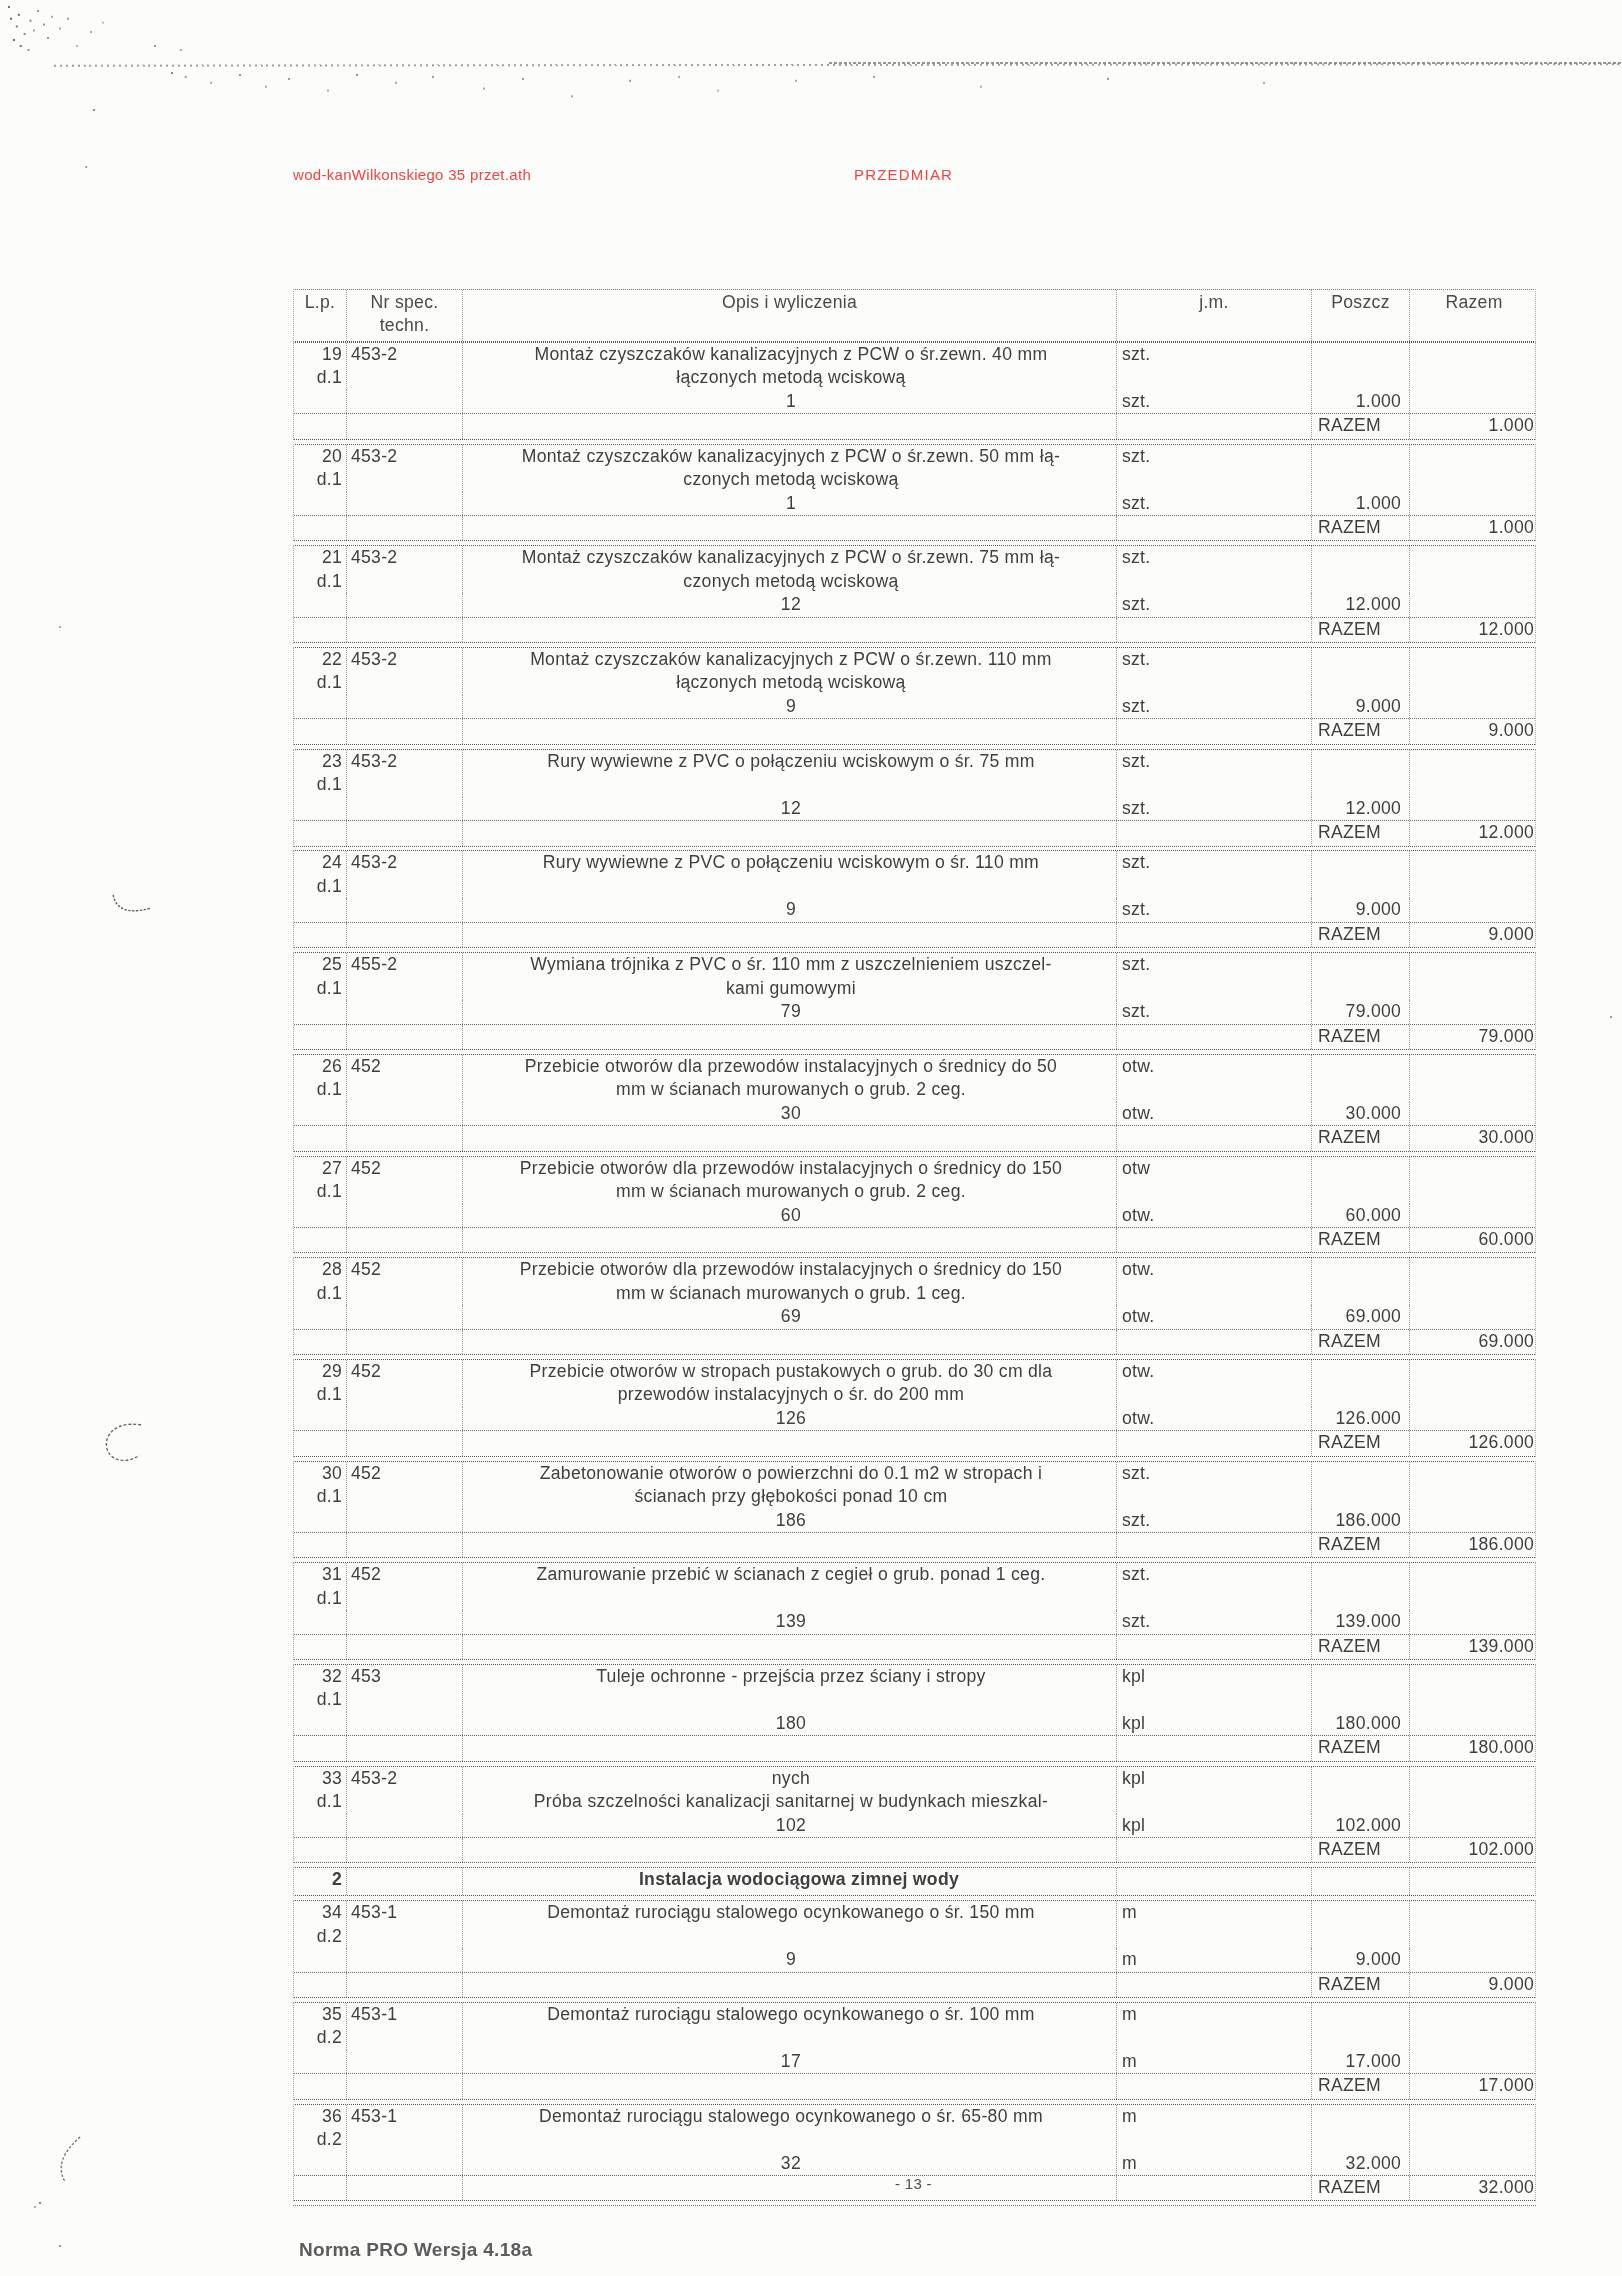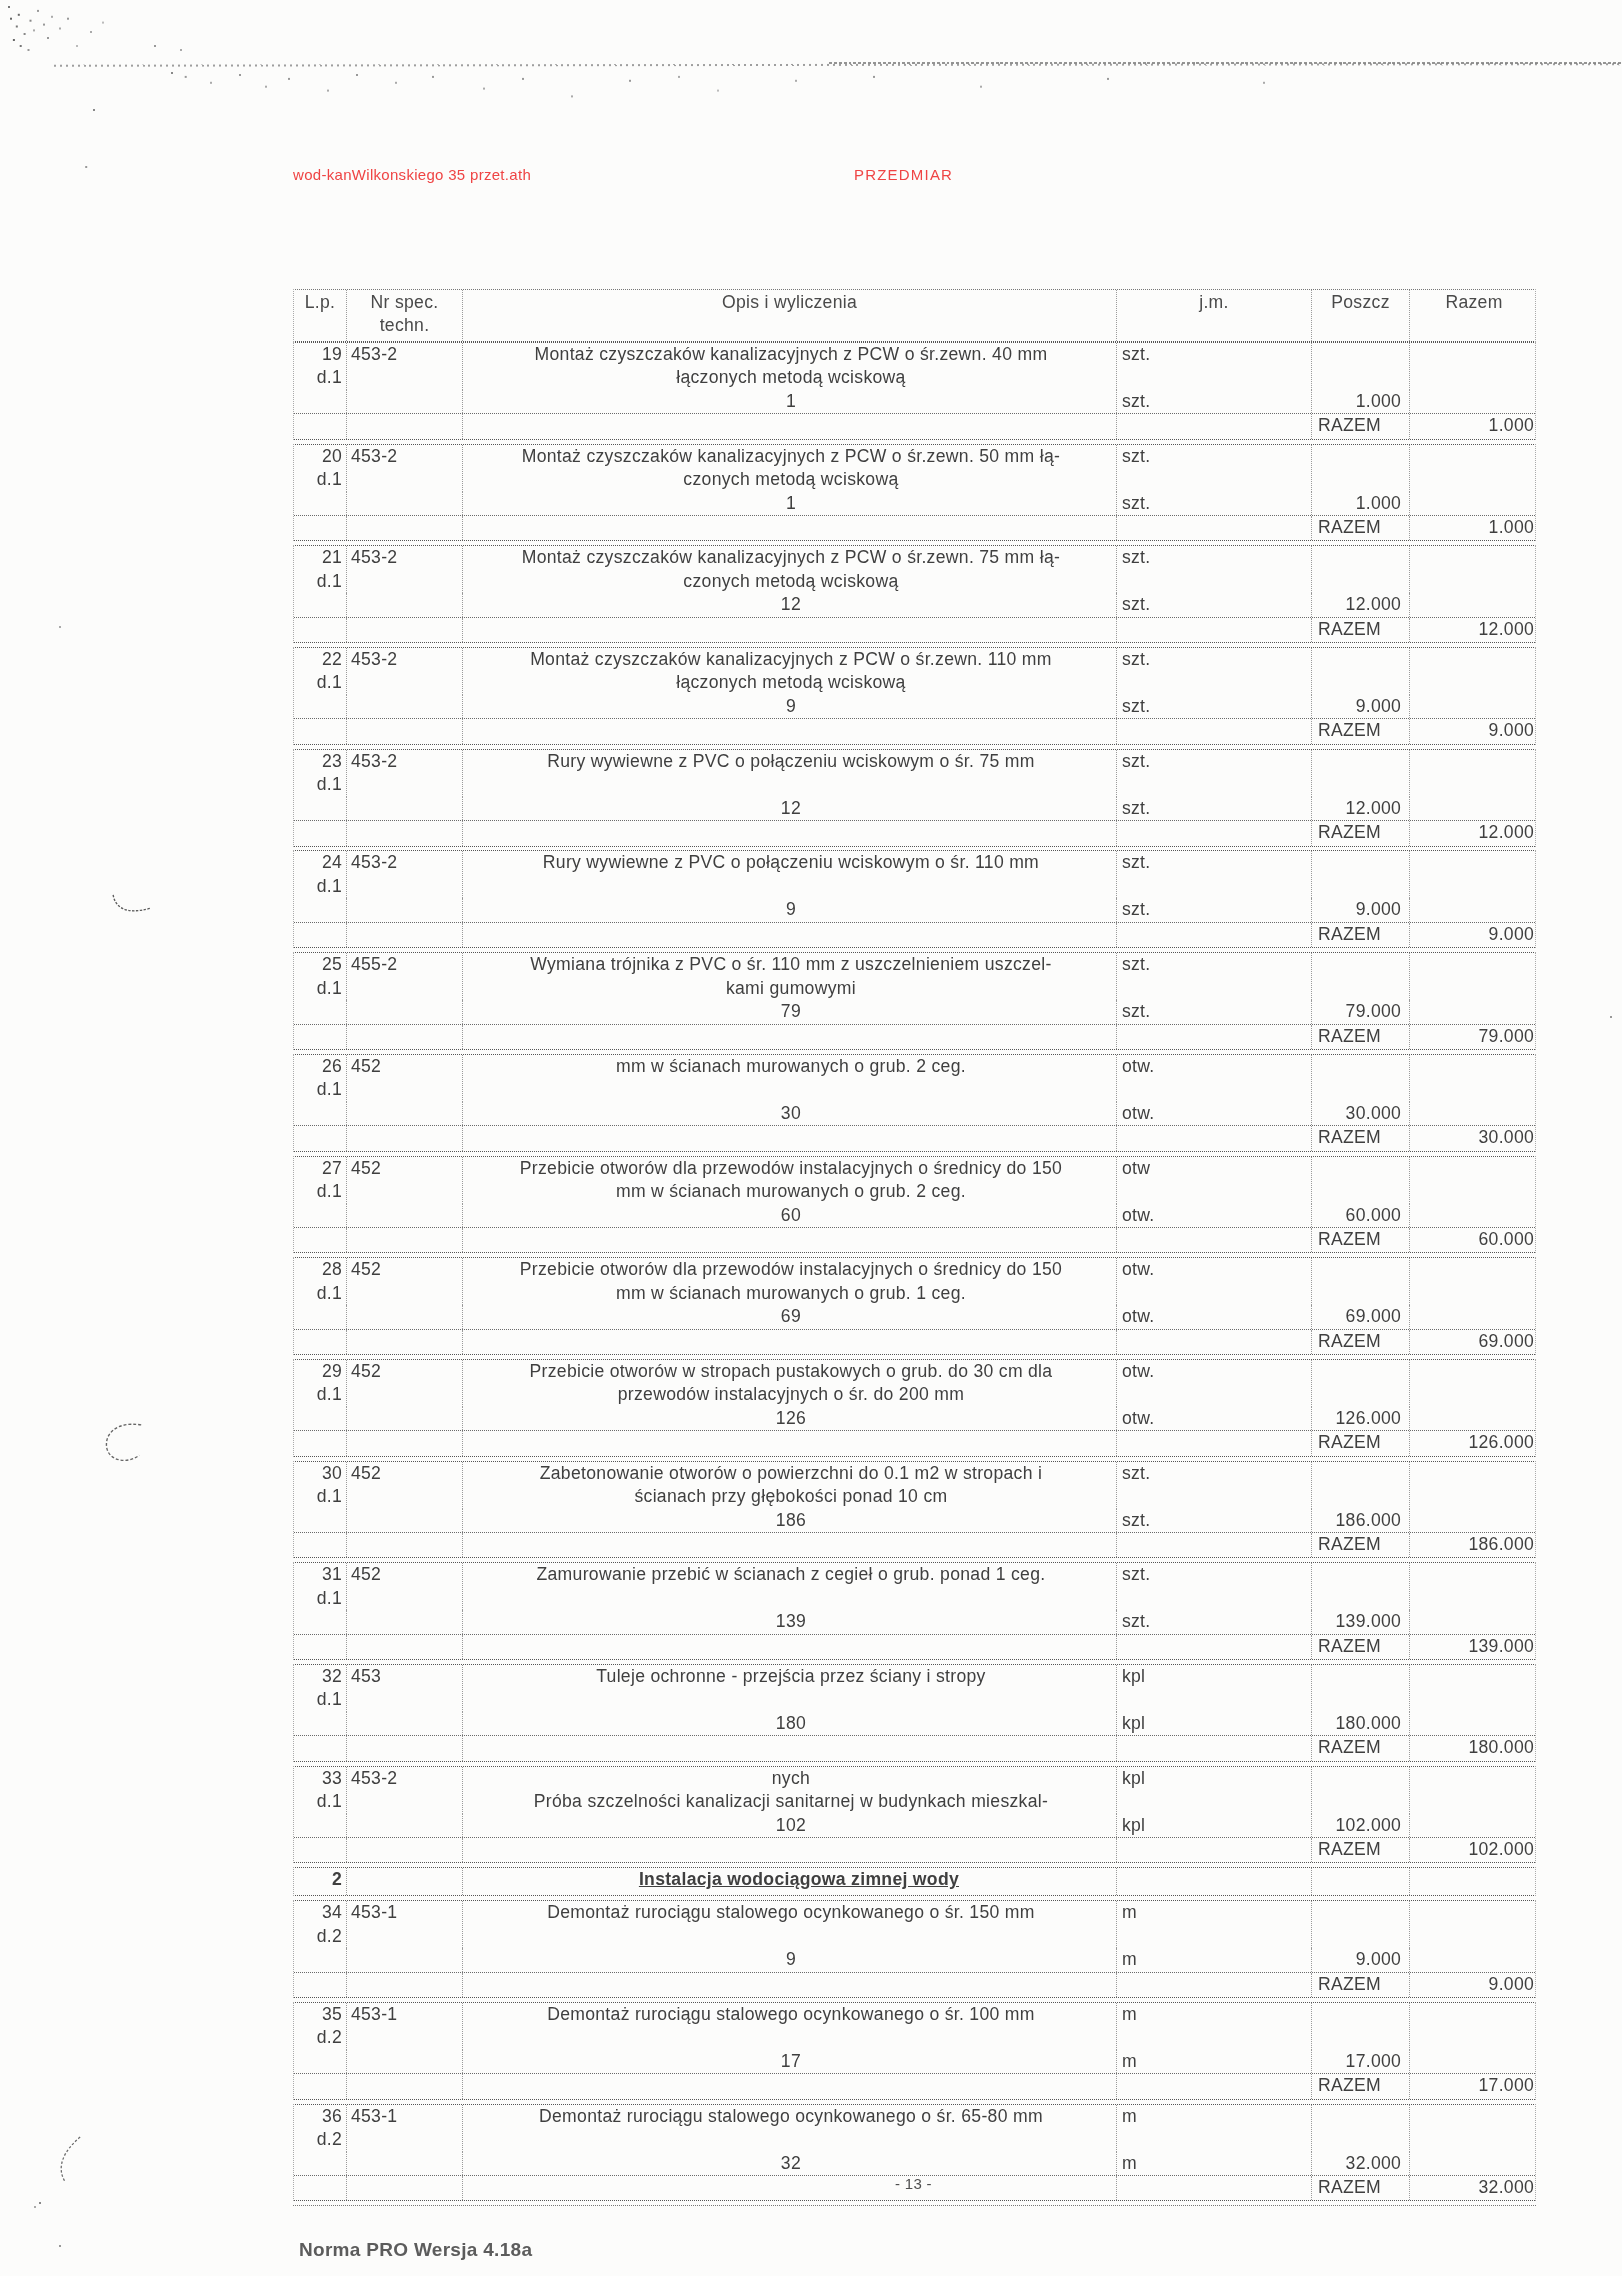--- a/index.html
+++ b/index.html
@@ -62,21 +62,21 @@
   .band-razem{border-bottom:1px dotted #555;min-height:24.4px;}
   .cell{padding:0 4.9px;overflow:hidden;}
   .cell-lp{display:flex;flex-direction:column;align-items:flex-end;padding-right:3.9px;}
   .cell-spec{padding-left:3.9px;}
   .cell-opis{padding-left:6.8px;padding-right:3.9px;text-align:center;}
   .num{text-align:right;padding-right:7.8px;}
   .total{text-align:right;padding-right:3.9px;}
   .razem-label{padding-left:5.9px;}
   .section-row{border-top:1px dotted #555;border-bottom:1px dotted #555;
     border-left:1px dotted #aaa;border-right:1px dotted #aaa;margin-top:3.9px;min-height:27px;font-weight:bold;}
-  .section-title{text-decoration:underline;margin-left:16px;}
+  .section-title{margin-left:16px;}
   .table-end{margin-top:3.9px;border-top:1px dotted #777;height:0;}
 </style>
 </head>
 <body>
 
 <div class="page">
   <div class="scanwrap">
 
     <div class="speckle topleft-speckle"></div>
     <div class="scanline"></div>
@@ -343,20 +343,21 @@
   </div>
 
   <div class="item">
     <div class="grid6 band band-main">
       <div class="cell cell-lp">
         <span>26</span>
         <span>d.1</span>
       </div>
       <div class="cell cell-spec">452</div>
       <div class="cell cell-opis">
+        <div>Przebicie otworów dla przewodów instalacyjnych o średnicy do 50</div>
         <div>mm w ścianach murowanych o grub. 2 ceg.</div>
       </div>
       <div class="cell">otw.</div>
       <div class="cell"></div>
       <div class="cell"></div>
     </div>
     <div class="grid6 band band-qty">
       <div class="cell"></div>
       <div class="cell"></div>
       <div class="cell cell-opis">30</div>

